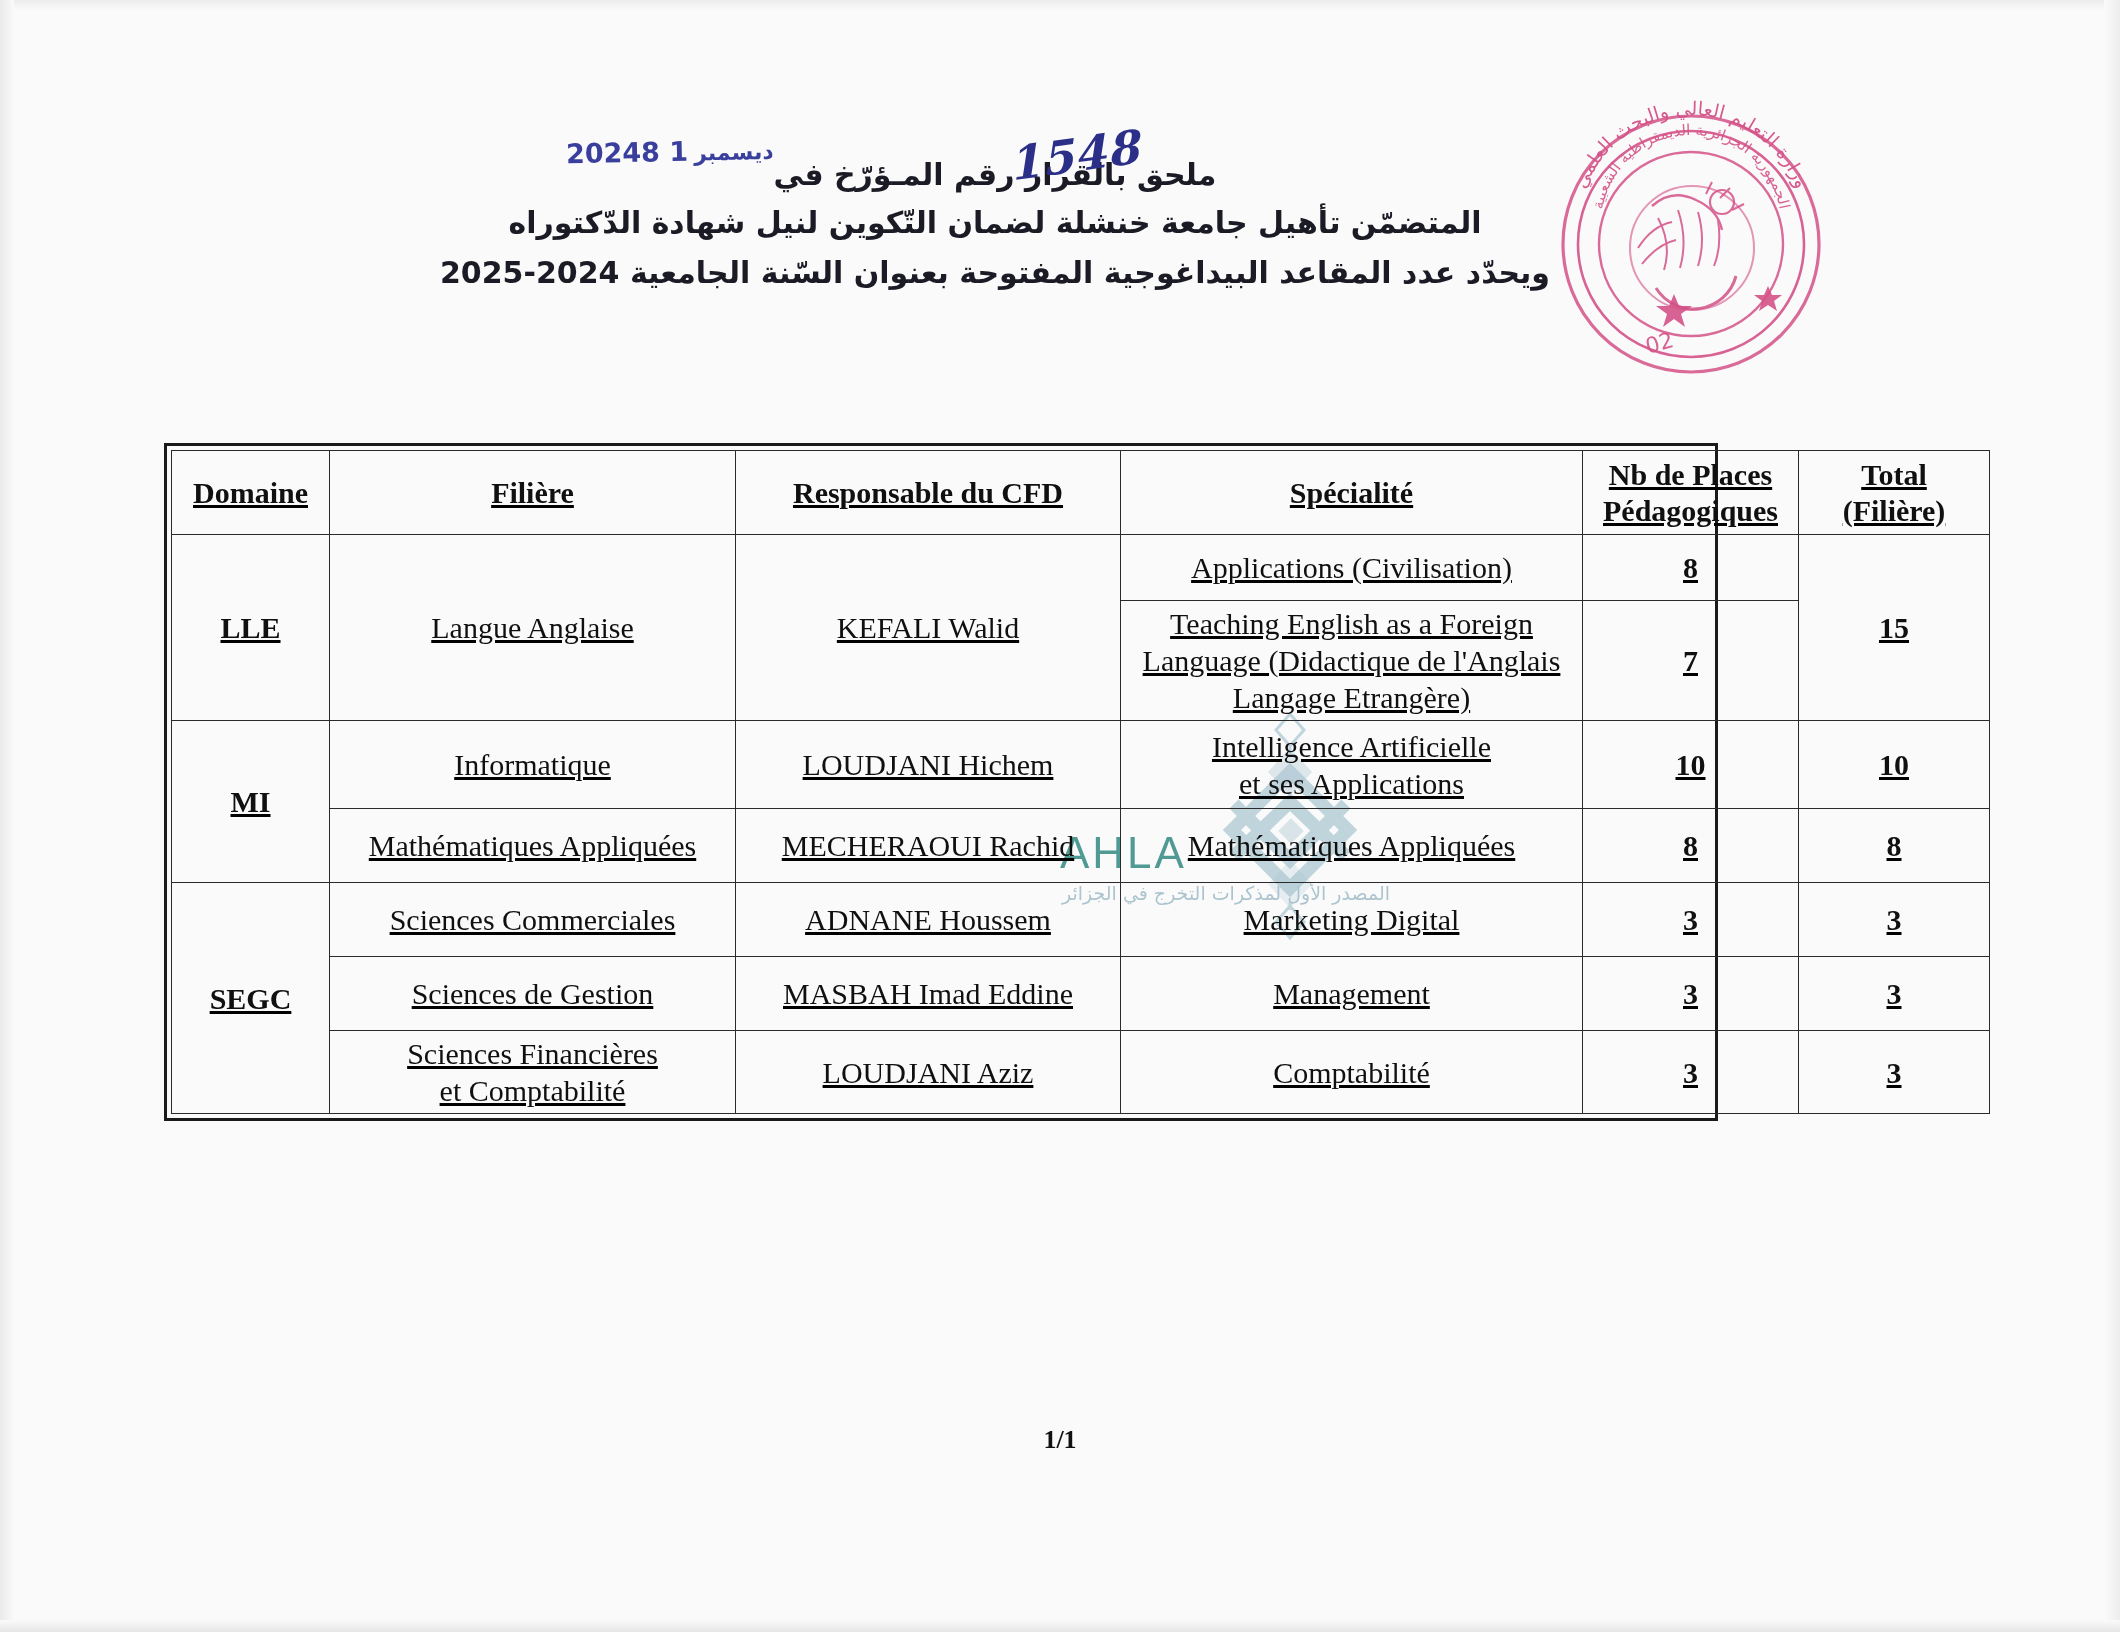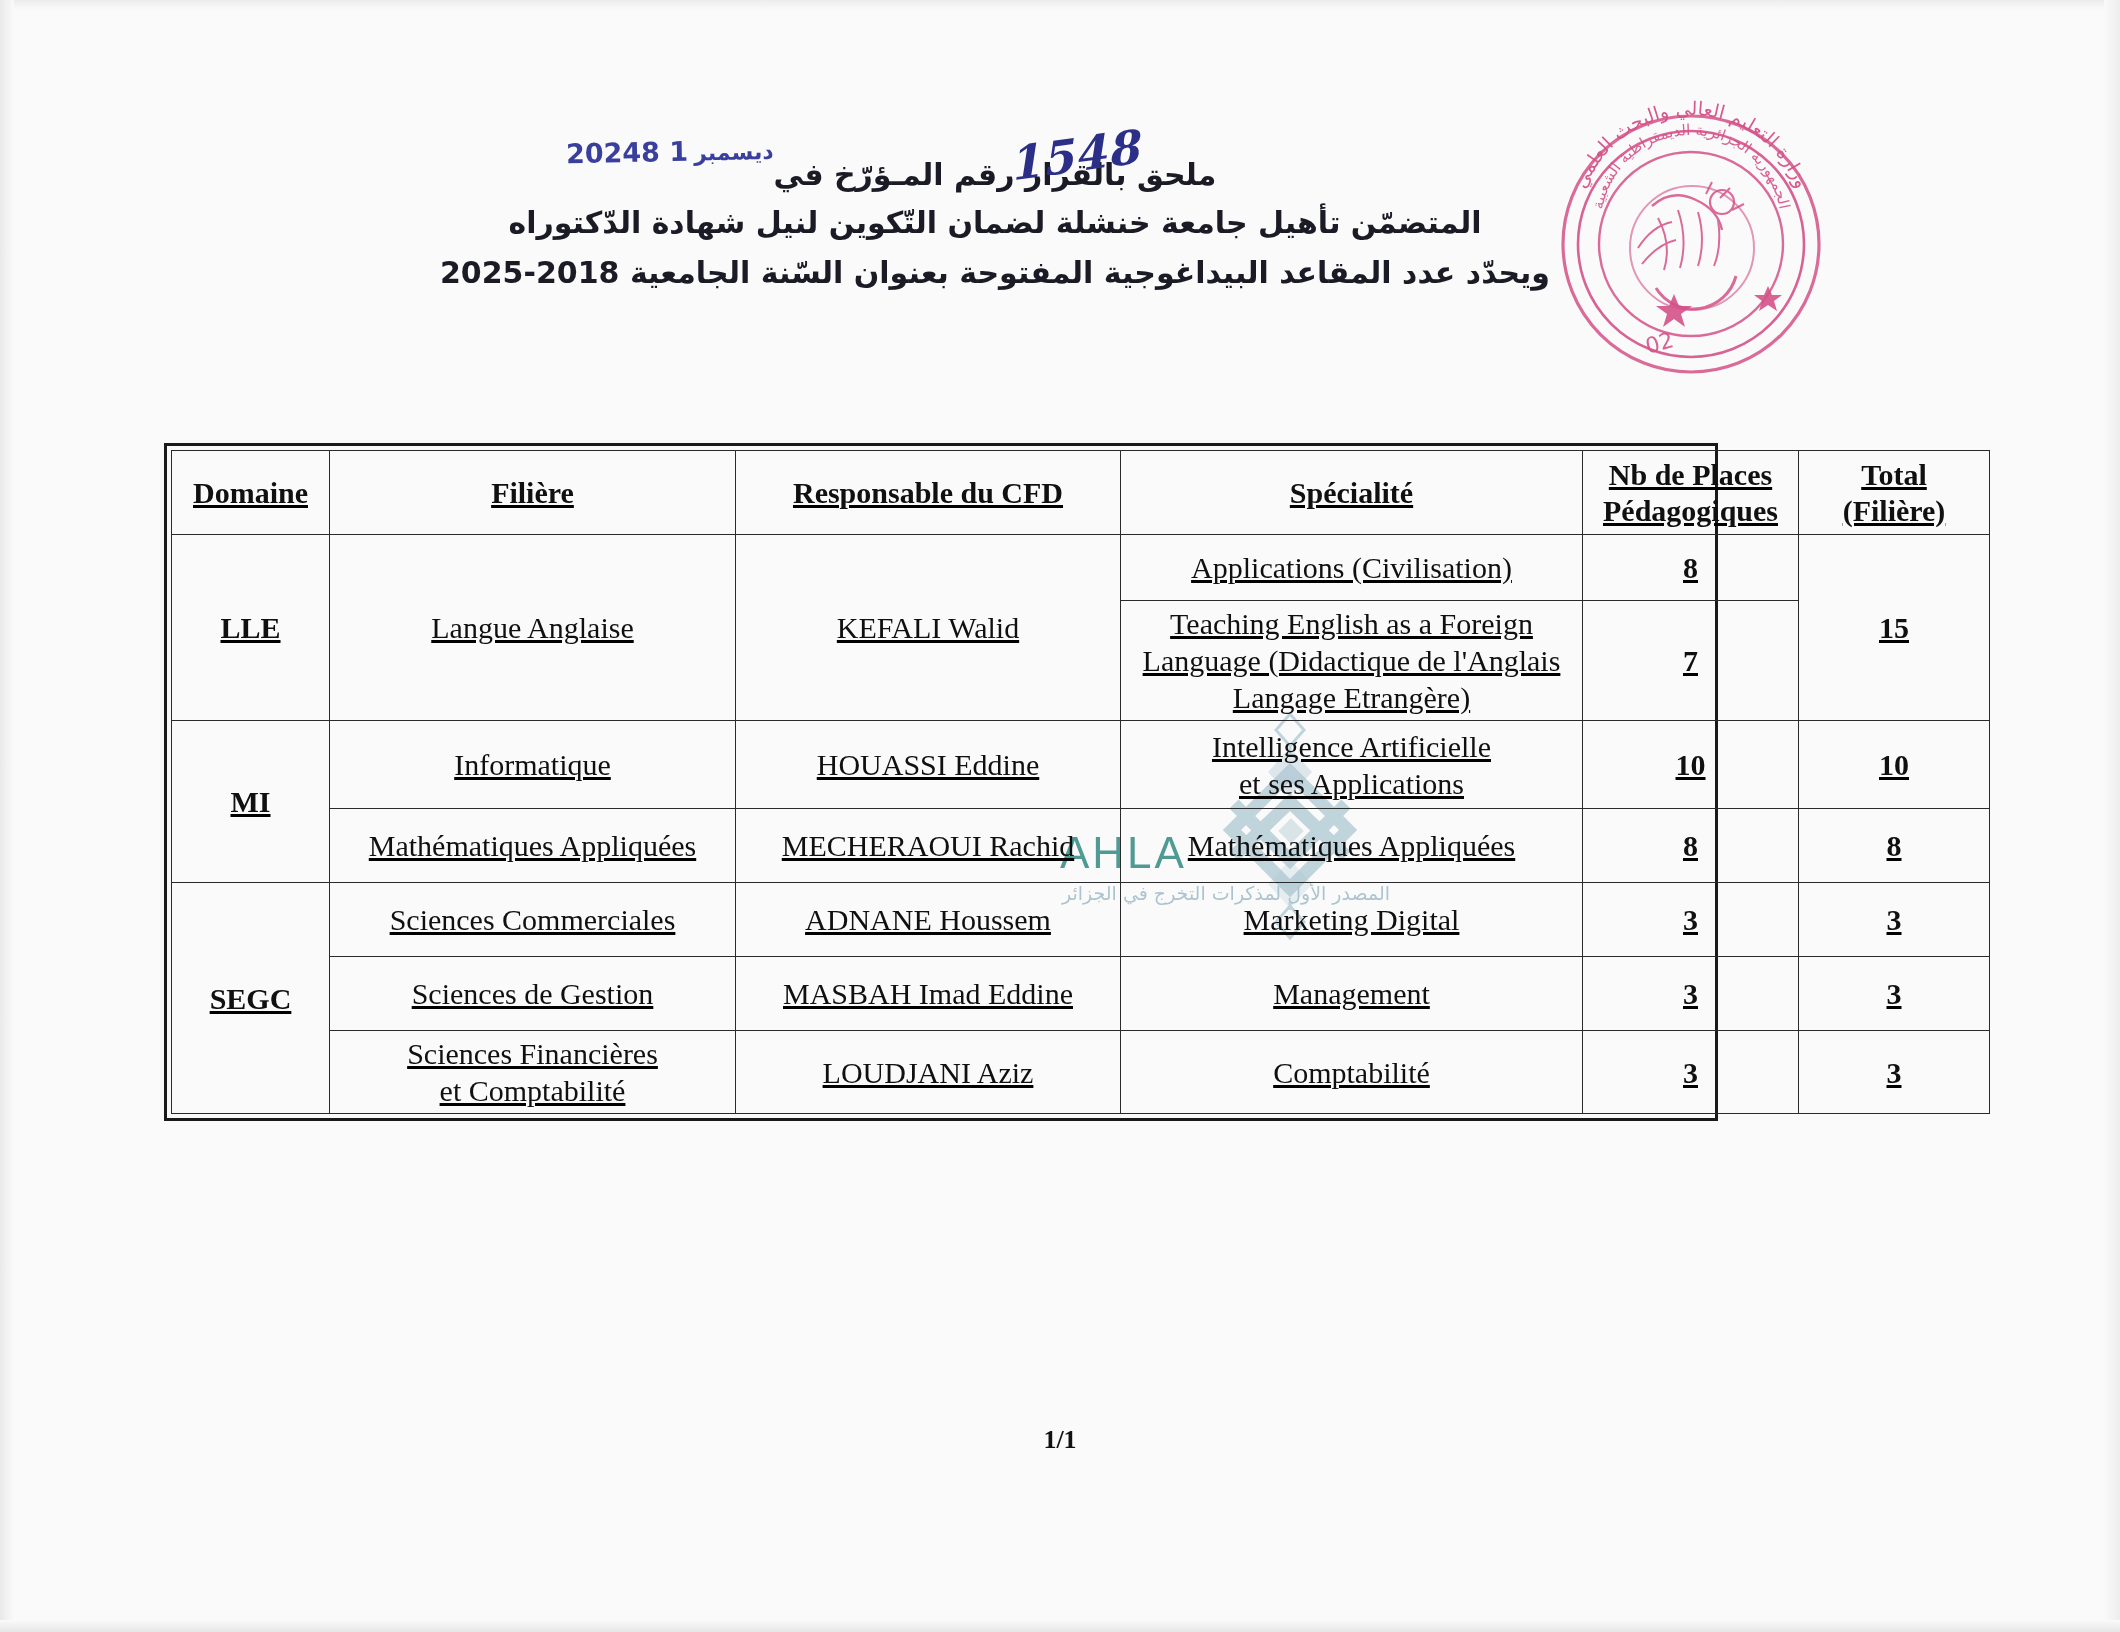--- a/index.html
+++ b/index.html
@@ -231,21 +231,21 @@
 
 <div class="page">
   <div class="scan-edge-top"></div>
   <div class="scan-edge-left"></div>
   <div class="scan-edge-right"></div>
   <div class="scan-edge-bottom"></div>
 
   <div class="header-block">
     <div class="hdr-line hdr-line-1">ملحق بالقرار رقم          المـؤرّخ في</div>
     <div class="hdr-line hdr-line-2">المتضمّن تأهيل جامعة خنشلة لضمان التّكوين لنيل شهادة الدّكتوراه</div>
-    <div class="hdr-line hdr-line-3">ويحدّد عدد المقاعد البيداغوجية المفتوحة بعنوان السّنة الجامعية 2018-2025</div>
+    <div class="hdr-line hdr-line-3">ويحدّد عدد المقاعد البيداغوجية المفتوحة بعنوان السّنة الجامعية 2024-2025</div>
   </div>
 
   <div class="handwriting">1548</div>
 
   <div class="date-stamp">
     <span class="ds-year">2024</span><span class="ds-month">ديسمبر</span><span class="ds-day">1 8</span>
   </div>
 
   <div class="stamp">
     <svg width="290" height="288" viewBox="0 0 290 288" xmlns="http://www.w3.org/2000/svg">
@@ -357,21 +357,21 @@
             <span>Teaching English as a Foreign</span><br>
             <span>Language (Didactique de l'Anglais</span><br>
             <span>Langage Etrangère)</span>
           </td>
           <td class="num">7</td>
         </tr>
 
         <tr class="h-ia">
           <td class="domain" rowspan="2">MI</td>
           <td>Informatique</td>
-          <td>HOUASSI Eddine</td>
+          <td>LOUDJANI Hichem</td>
           <td>
             <span>Intelligence Artificielle</span><br>
             <span>et ses Applications</span>
           </td>
           <td class="num">10</td>
           <td class="total">10</td>
         </tr>
 
         <tr class="h-std">
           <td>Mathématiques Appliquées</td>

